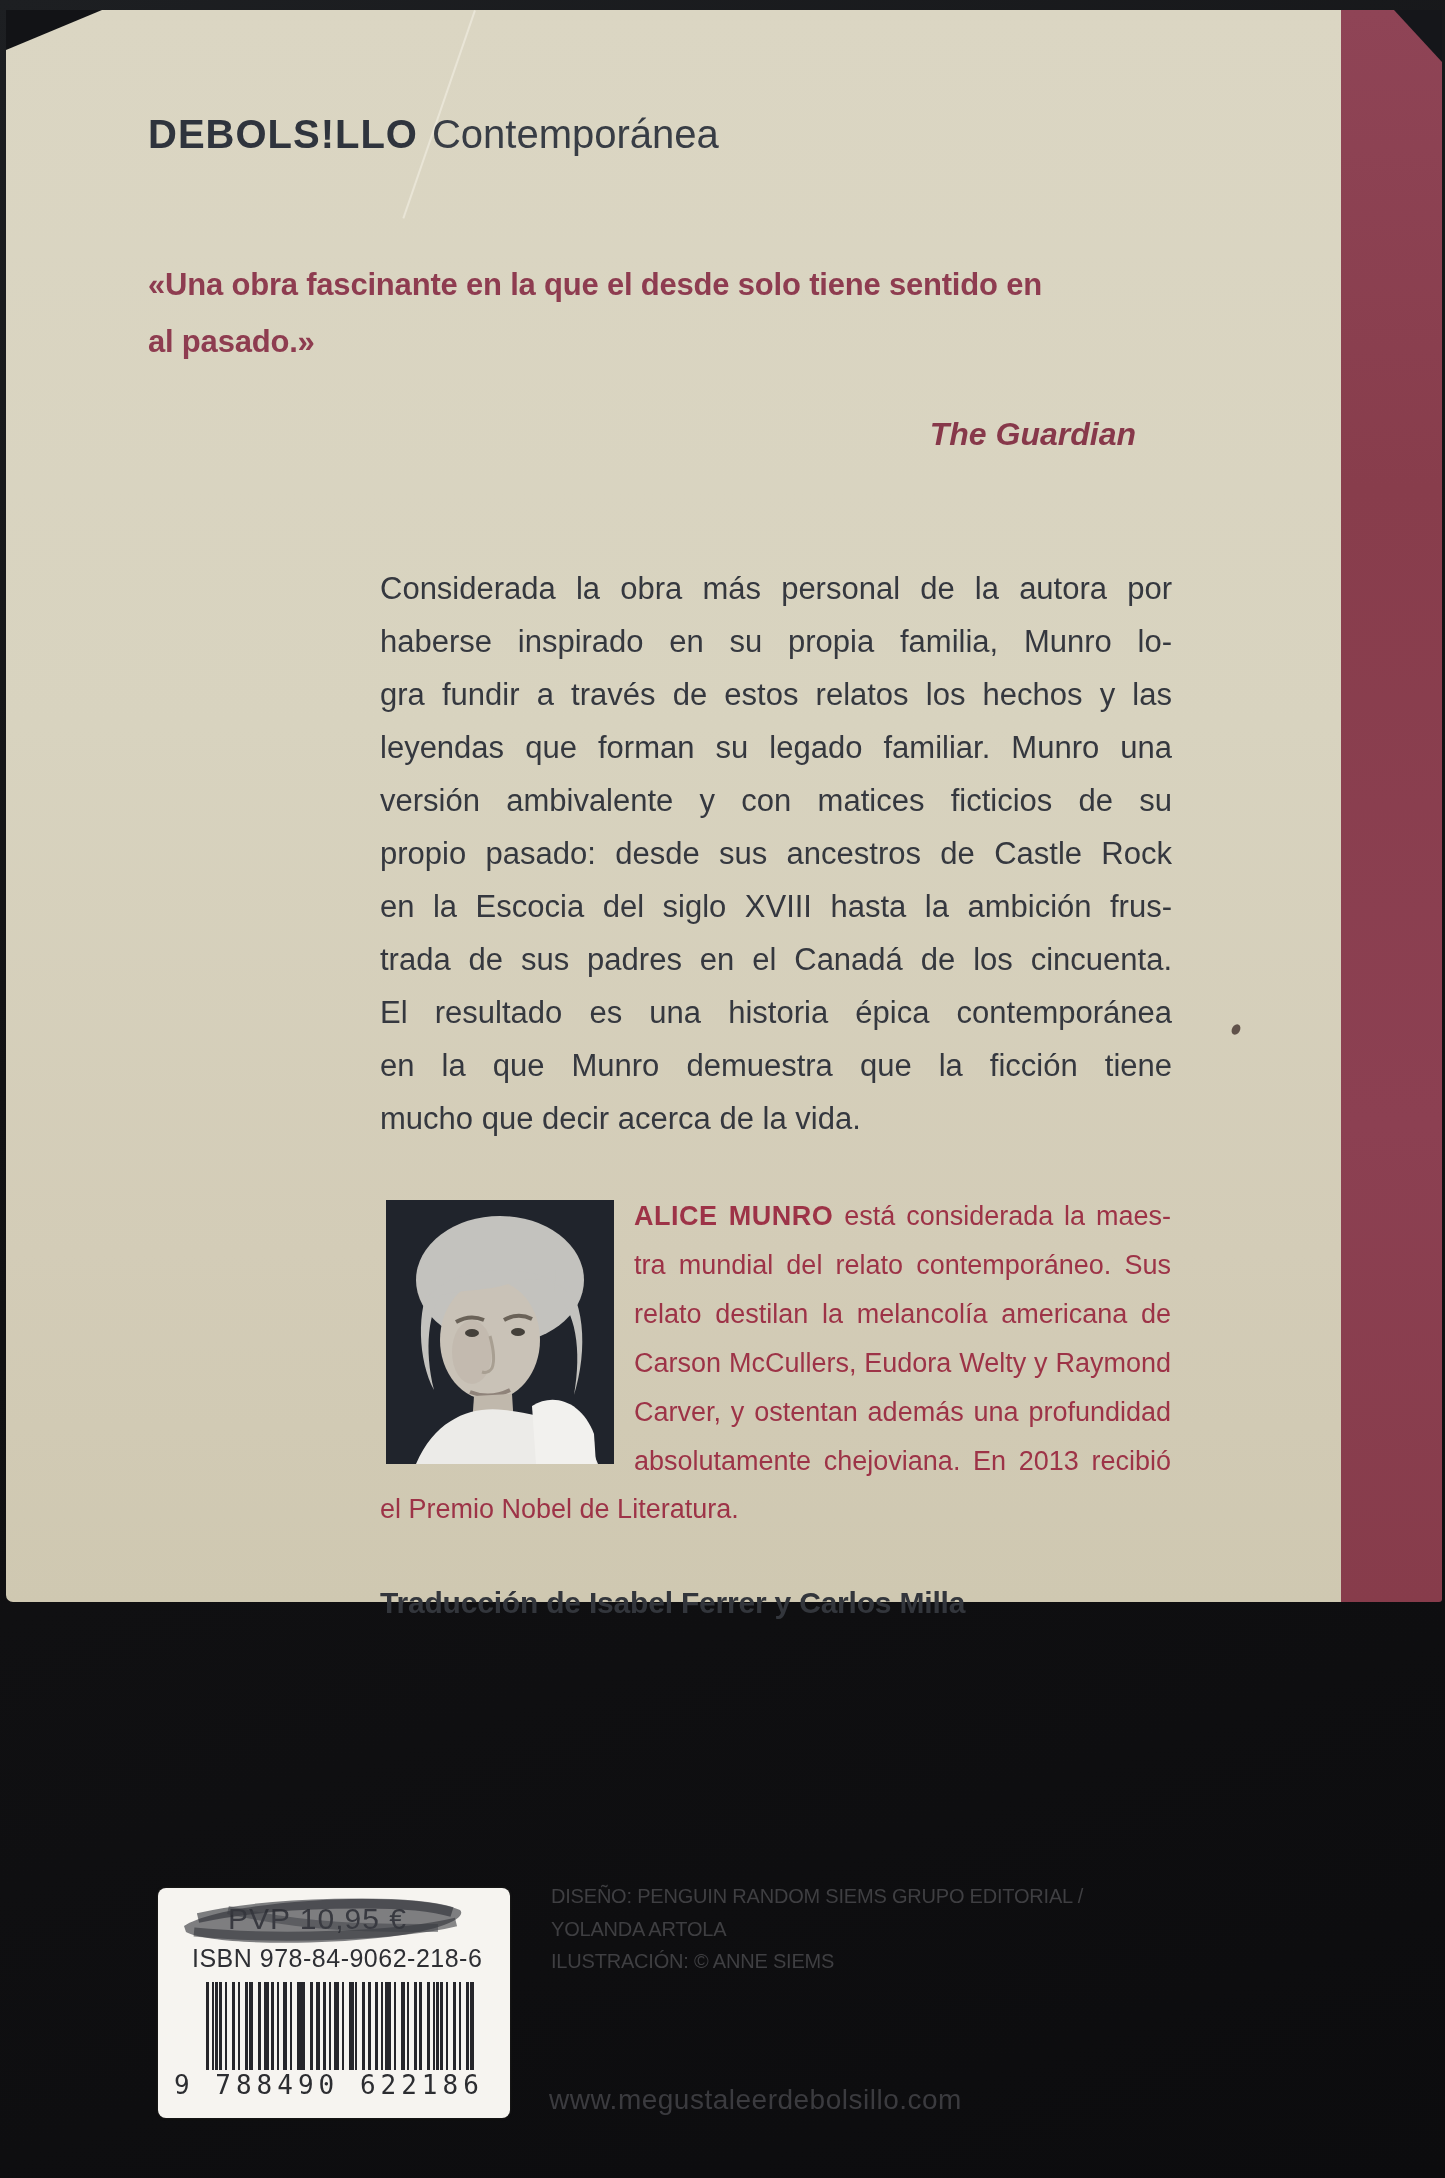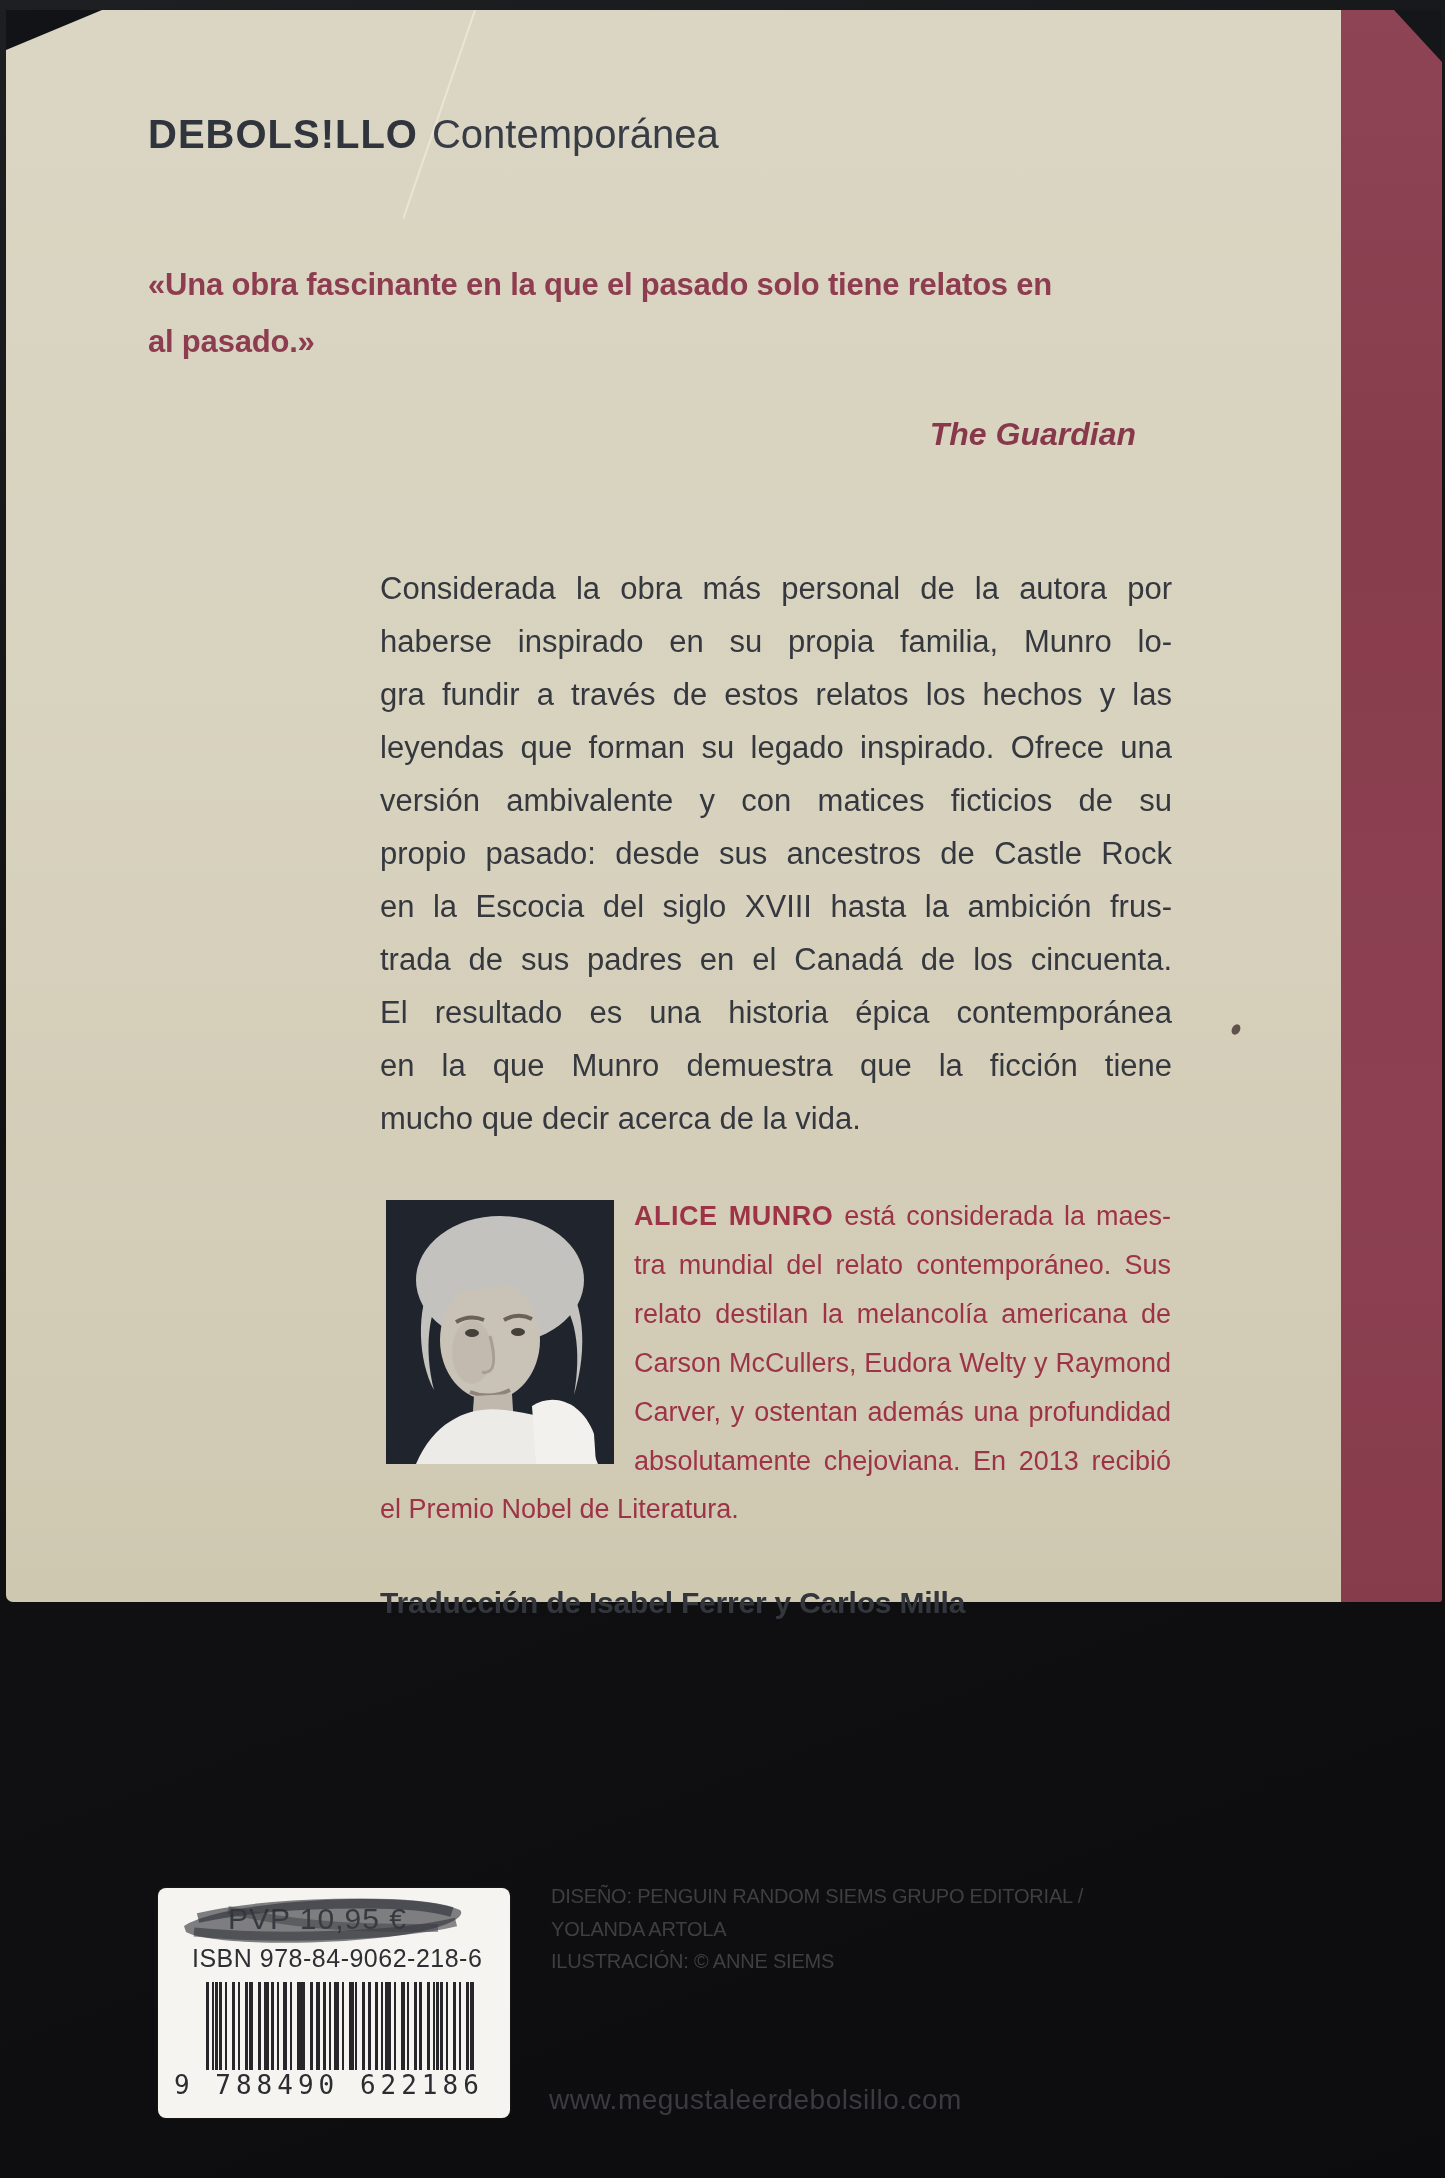--- a/index.html
+++ b/index.html
@@ -83,30 +83,30 @@
   <div class="spine-stripe"></div>
   <div class="corner-tl"></div>
   <div class="corner-tr"></div>
   <div class="crease"></div>
 
   <div class="logo">
     <span class="brand">DEBOLS!LLO</span><span class="collection">Contemporánea</span>
   </div>
 
   <div class="quote">
-    <div>«Una obra fascinante en la que el pasado solo tiene relatos en</div>
+    <div>«Una obra fascinante en la que el desde solo tiene sentido en</div>
     <div>al pasado.»</div>
   </div>
   <div class="guardian">The Guardian</div>
 
   <div class="synopsis">
     <div class="syn-line">Considerada la obra más personal de la autora por</div>
     <div class="syn-line">haberse inspirado en su propia familia, Munro lo-</div>
     <div class="syn-line">gra fundir a través de estos relatos los hechos y las</div>
-    <div class="syn-line">leyendas que forman su legado inspirado. Ofrece una</div>
+    <div class="syn-line">leyendas que forman su legado familiar. Munro una</div>
     <div class="syn-line">versión ambivalente y con matices ficticios de su</div>
     <div class="syn-line">propio pasado: desde sus ancestros de Castle Rock</div>
     <div class="syn-line">en la Escocia del siglo XVIII hasta la ambición frus-</div>
     <div class="syn-line">trada de sus padres en el Canadá de los cincuenta.</div>
     <div class="syn-line">El resultado es una historia épica contemporánea</div>
     <div class="syn-line">en la que Munro demuestra que la ficción tiene</div>
     <div class="syn-line syn-last">mucho que decir acerca de la vida.</div>
   </div>
 
   <svg class="portrait" viewBox="0 0 228 264" xmlns="http://www.w3.org/2000/svg">

